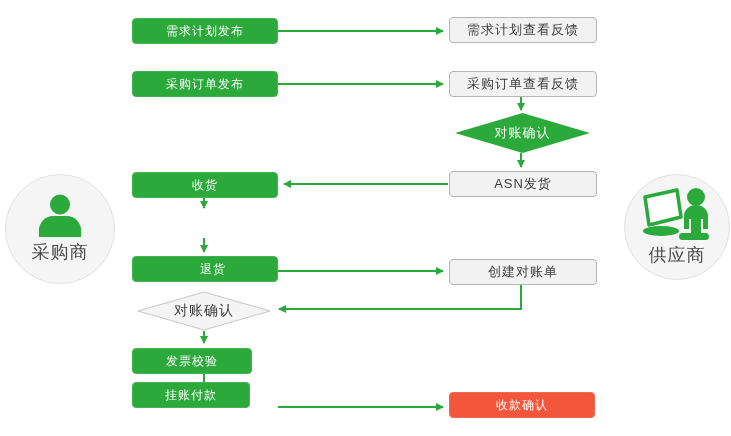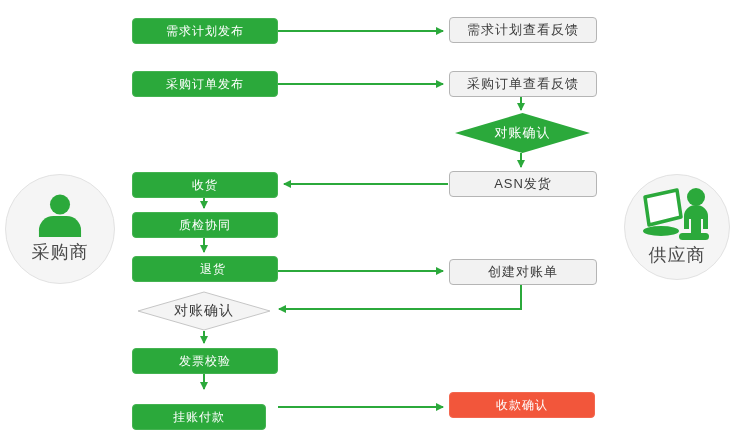--- a/index.html
+++ b/index.html
@@ -76,34 +76,33 @@
     </svg>
     <div class="actor-label">供应商</div>
   </div>
 
   <div class="node green" style="left:132px;top:18px;width:146px;height:26px;">需求计划发布</div>
 
   <div class="node green" style="left:132px;top:71px;width:146px;height:26px;">采购订单发布</div>
 
   <div class="node green" style="left:132px;top:172px;width:146px;height:26px;">收货</div>
 
-  <div class="node green" style="left:132px;top:212px;width:146px;height:26px;">质检协同</div>
 
   <div class="node green" style="left:132px;top:256px;width:146px;height:26px;padding-left:16px;">退货</div>
 
   <div class="diamond dlight" style="left:136px;top:291px;width:136px;height:40px;">
     <svg viewBox="0 0 136 40" preserveAspectRatio="none">
       <polygon points="68,1 134,20 68,39 2,20" fill="#F4F4F4" stroke="#C6C6C6" stroke-width="1"></polygon>
     </svg>
     <span>对账确认</span>
   </div>
 
-  <div class="node green" style="left:132px;top:348px;width:146px;height:26px;">发票校验</div>
+  <div class="node green" style="left:132px;top:348px;width:120px;height:26px;">发票校验</div>
 
-  <div class="node green" style="left:132px;top:404px;width:134px;height:26px;">挂账付款</div>
+  <div class="node green" style="left:132px;top:382px;width:118px;height:26px;">挂账付款</div>
 
   <div class="node light" style="left:449px;top:17px;width:148px;height:26px;">需求计划查看反馈</div>
 
   <div class="node light" style="left:449px;top:71px;width:148px;height:26px;">采购订单查看反馈</div>
 
   <div class="diamond dgreen" style="left:455px;top:113px;width:135px;height:40px;">
     <svg viewBox="0 0 135 40" preserveAspectRatio="none">
       <polygon points="67.5,0 135,20 67.5,40 0,20" fill="#2BA93B"></polygon>
     </svg>
     <span>对账确认</span>

